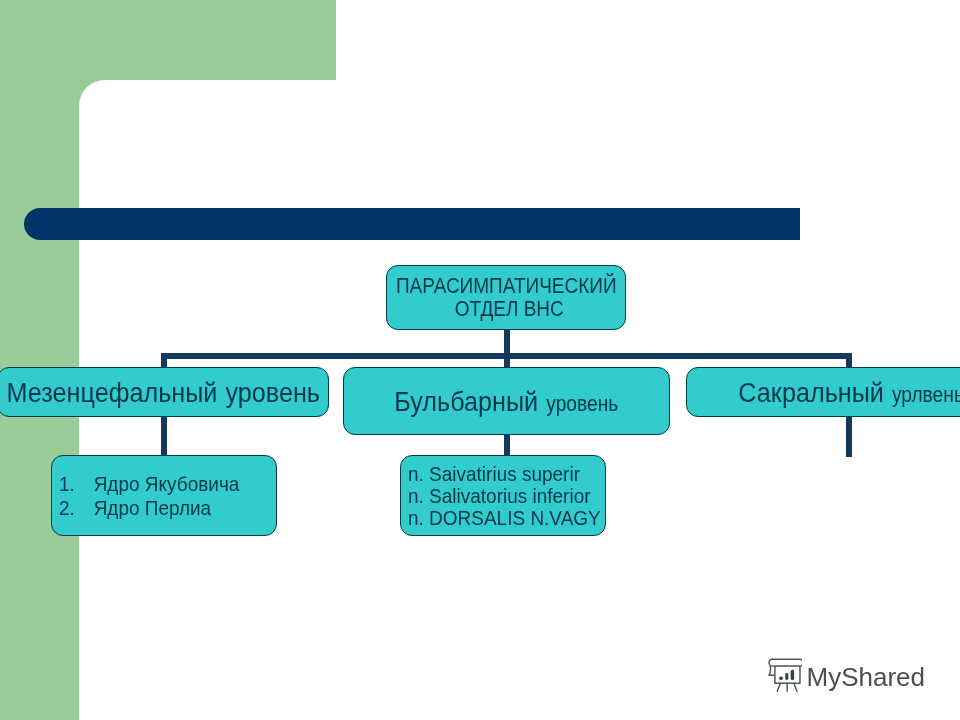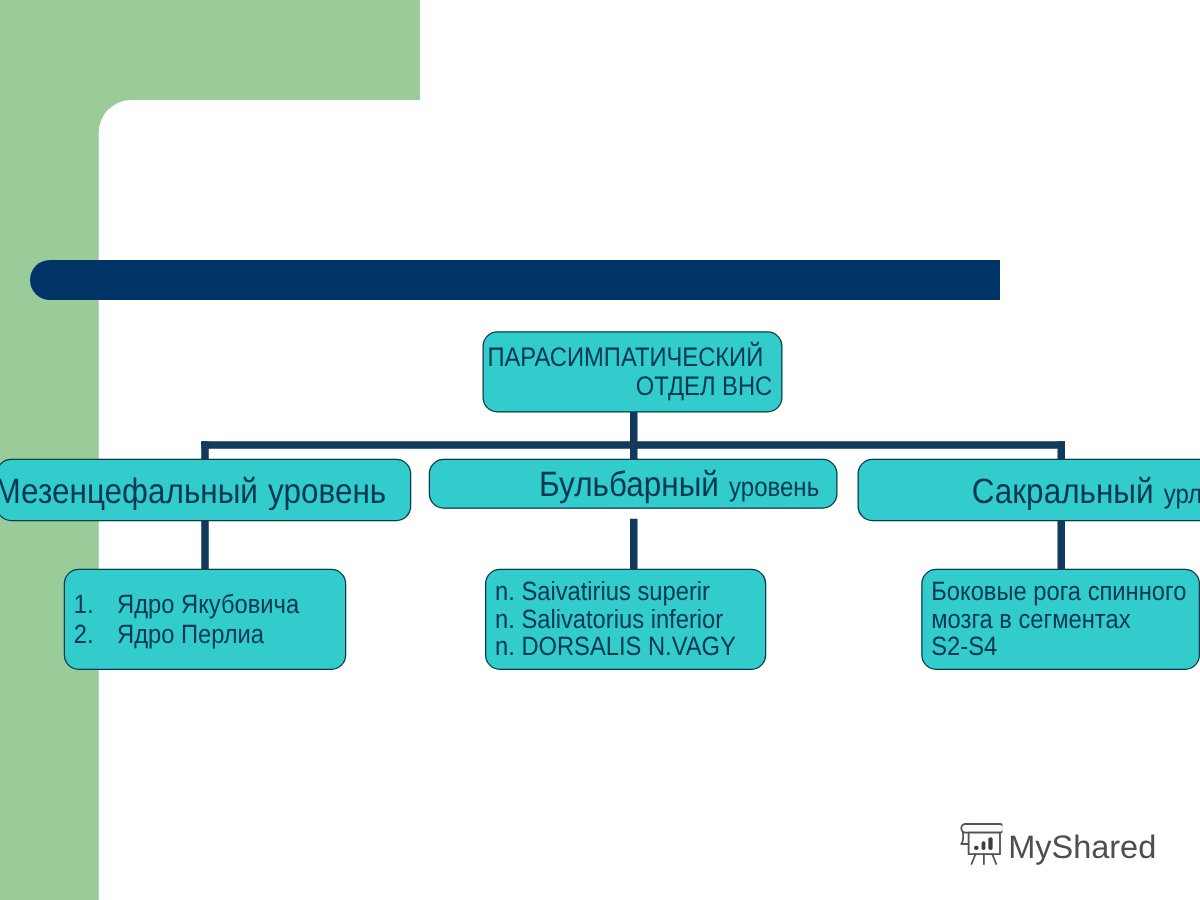--- a/index.html
+++ b/index.html
@@ -7,21 +7,21 @@
   body{width:960px;height:720px;overflow:hidden;background:#ffffff;
        font-family:"Liberation Sans",sans-serif;}
   #slide{position:relative;width:960px;height:720px;overflow:hidden;background:#ffffff;}
 
   .bg-svg{position:absolute;left:0;top:0;width:960px;height:720px;}
 
   .title-bar{position:absolute;left:24px;top:208px;width:776px;height:32px;background:#003366;border-radius:16px 0 0 16px;}
 
   .node{position:absolute;background:#33cccc;border:1.7px solid #023a4a;border-radius:12px;
         box-sizing:border-box;color:#00384f;display:flex;flex-direction:column;
-        align-items:flex-end;justify-content:center;}
+        align-items:center;justify-content:center;}
 
   .conn{position:absolute;background:#13395c;}
 
   .node-root{font-size:21.4px;line-height:22.5px;}
   .node-root .nline{transform:scaleX(0.888);white-space:nowrap;}
   .node-root .nline2{padding-left:7.2px;}
   .node-level{white-space:nowrap;}
   .node-level .lvl{line-height:1;transform:scaleX(0.894);transform-origin:center;}
   .node-level .big{font-size:28.2px;}
   .node-level .small{font-size:21.5px;}
@@ -60,21 +60,21 @@
   <div class="node node-root" style="left:386px;top:265px;width:240px;height:65px;">
     <div class="nline">ПАРАСИМПАТИЧЕСКИЙ</div>
     <div class="nline nline2">ОТДЕЛ ВНС</div>
   </div>
 
   <div class="node node-level" style="left:-3px;top:367px;width:332px;height:50px;">
     <div class="lvl">
       <span class="big">Мезенцефальный</span><span class="gap"> </span><span class="big">уровень</span>
     </div>
   </div>
-  <div class="node node-level" style="left:343px;top:367px;width:327px;height:40px;">
+  <div class="node node-level" style="left:343px;top:367px;width:327px;height:68px;">
     <div class="lvl">
       <span class="big">Бульбарный</span><span class="gap"> </span><span class="small">уровень</span>
     </div>
   </div>
   <div class="node node-level" style="left:686px;top:367px;width:331px;height:50px;">
     <div class="lvl">
       <span class="big">Сакральный</span><span class="gap"> </span><span class="small">урлвень</span>
     </div>
   </div>
 
@@ -83,32 +83,25 @@
       <li>
           <span class="num">1.</span>
           <span class="txt">Ядро Якубовича</span>
         </li>
       <li>
           <span class="num">2.</span>
           <span class="txt">Ядро Перлиа</span>
         </li>
     </ol>
   </div>
-  <div class="node node-leaf" style="left:388px;top:455px;width:225px;height:81px;">
+  <div class="node node-leaf" style="left:400px;top:455px;width:206px;height:81px;">
     <div class="leaflines">
       <div>n. Saivatirius superir</div>
       <div>n. Salivatorius inferior</div>
       <div>n. DORSALIS N.VAGY</div>
-    </div>
-  </div>
-  <div class="node node-leaf" style="left:737px;top:455px;width:223px;height:81px;">
-    <div class="leaflines">
-      <div>Боковые рога спинного</div>
-      <div>мозга в сегментах</div>
-      <div>S2-S4</div>
     </div>
   </div>
 
   <div class="logo" style="left:768px;top:657px;">
     <span class="logo-icon">
       <svg width="34" height="34" viewBox="0 0 34 34" fill="none" aria-hidden="true">
         <g stroke="#4d564f" stroke-width="1.45" stroke-linejoin="round" stroke-linecap="round" fill="none">
           <path d="M4.5,1.2 C2.6,1.4 1.6,2.6 1.8,4.4 C2.4,8.6 3.8,13.9 1.0,17.2 L6.1,17.2"></path>
           <path d="M4.5,1.2 L31.6,1.2 A3.45,3.45 0 0 1 31.6,8.1 L4.5,8.1 A3.45,3.45 0 0 1 4.5,1.2 Z" fill="#fdfdfd"></path>
           <path d="M6.9,8.1 L32.0,8.1 L32.0,25.3 L6.9,25.3 Z" fill="#fdfdfd"></path>

